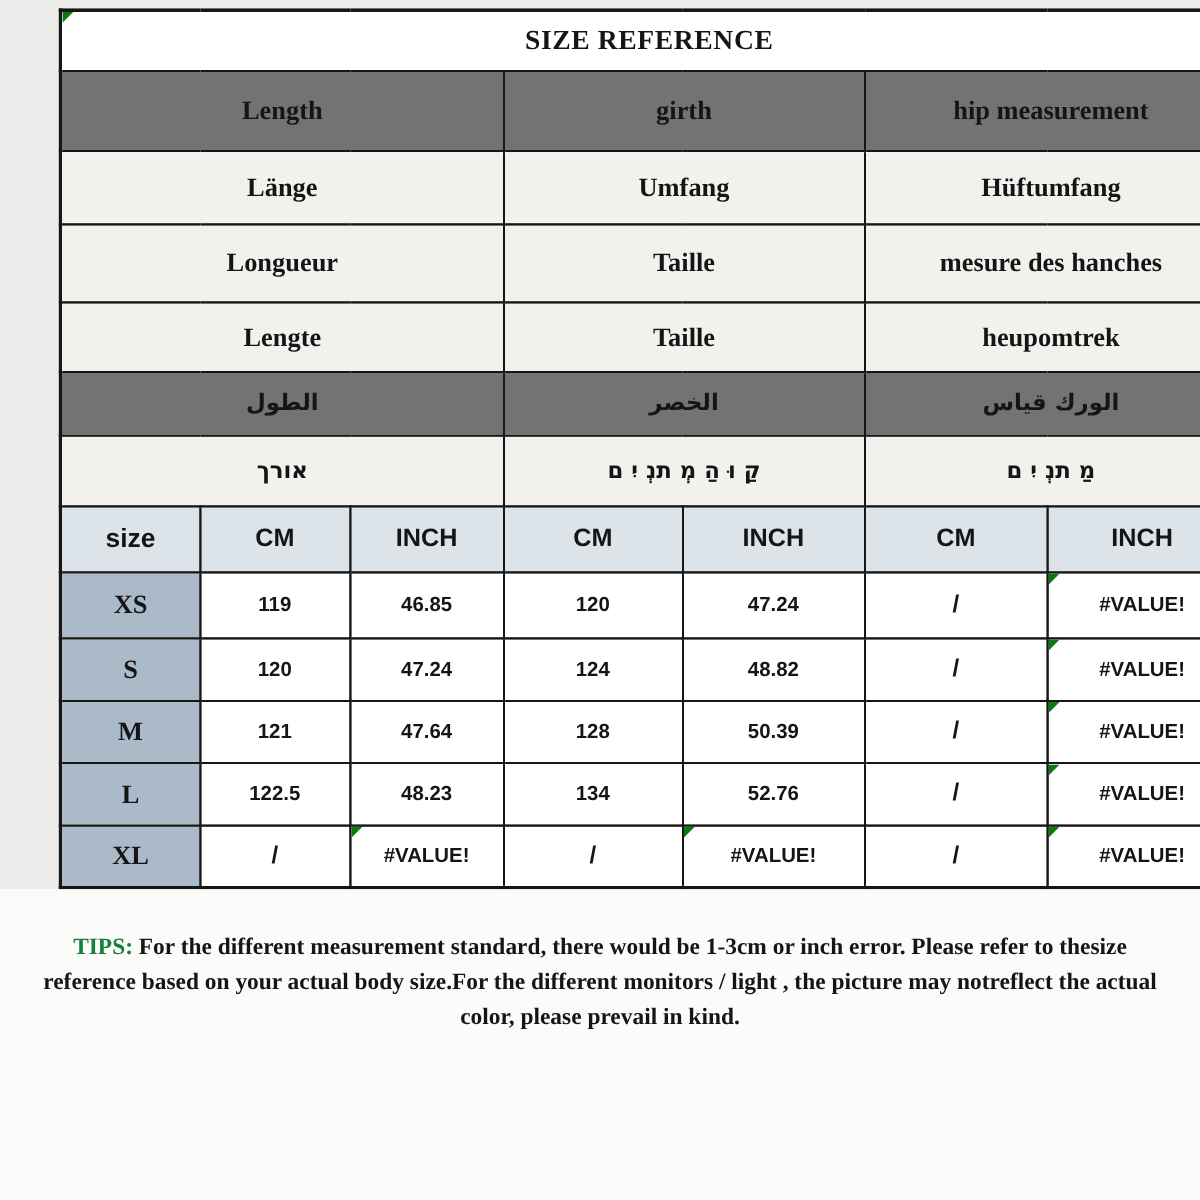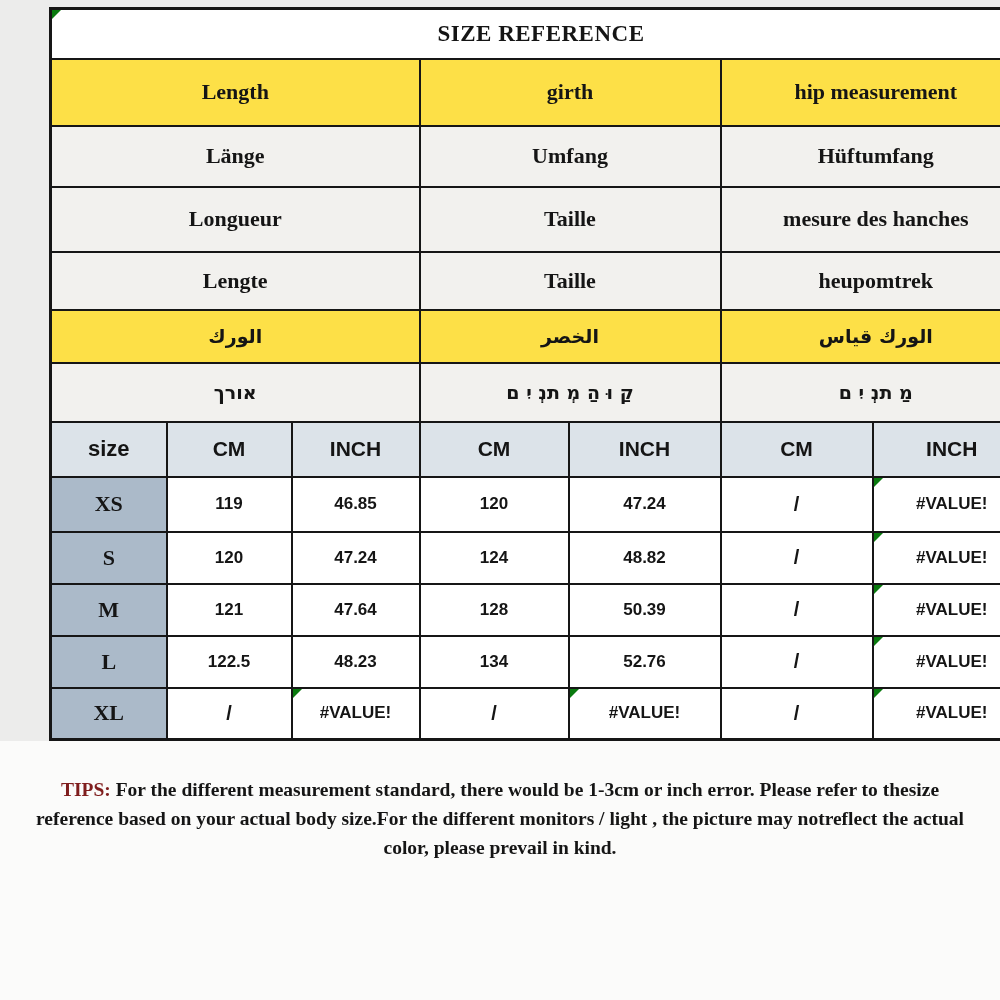--- a/index.html
+++ b/index.html
@@ -34,21 +34,21 @@
     position: relative;
   }
   
   .r-title { height: 50px; }
   .r-title td { background: #ffffff; font-weight: bold; font-size: 23px; letter-spacing: .5px; }
   
   .lg td { font-weight: bold; font-size: 22px; }
   .lr1 { height: 67px; } .lr2 { height: 61px; } .lr3 { height: 59px; }
   .lr4 { height: 65px; } .lr5 { height: 65px; } .lr6 { height: 58px; }
   .lr7 { height: 53px; } .lr8 { height: 59px; }
-  .row-gray  td { background: #fde047; }
+  .row-gray  td { background: #737373; }
   .row-light td { background: #f2f1ee; }
   .lr7 td, .lr8 td { font-family: "DejaVu Sans", sans-serif; font-size: 19px; }
   
   .shead { height: 55px; }
   .shead td { background: #dce3e9; font-family: "Liberation Sans", sans-serif; font-weight: bold; font-size: 21px; }
   .shead td.szcell { font-size: 22px; }
   
   .srow { height: 52px; border-radius: 19px; }
   .srow td { background: #ffffff; font-family: "Liberation Sans", sans-serif; font-weight: bold; font-size: 17px; }
   .srow td.lbl { background: #abbac9; font-family: "Liberation Serif", serif; font-size: 22px; }
@@ -64,21 +64,21 @@
   
   .tips {
     width: 1000px;
     padding: 34px 24px 0 24px;
     text-align: center;
     font-weight: bold;
     font-size: 19.5px;
     line-height: 29px;
     background: #fbfbfa;
   }
-  .tips .tips-label { color: #7f1d1d; }
+  .tips .tips-label { color: #15803d; }
 </style>
 </head>
 <body>
 
 <div class="outer">
   <table class="sheet">
     <colgroup>
       <col style="width:116px">
         <col style="width:125px">
         <col style="width:128px">
@@ -110,21 +110,21 @@
       <td colspan="3">Longueur</td>
       <td colspan="2">Taille</td>
       <td colspan="2">mesure des hanches</td>
     </tr>
     <tr class="lg lr6 row-light">
       <td colspan="3">Lengte</td>
       <td colspan="2">Taille</td>
       <td colspan="2">heupomtrek</td>
     </tr>
     <tr class="lg lr7 row-gray">
-      <td colspan="3" dir="rtl">الورك</td>
+      <td colspan="3" dir="rtl">الطول</td>
       <td colspan="2" dir="rtl">الخصر</td>
       <td colspan="2" dir="rtl">الورك قياس</td>
     </tr>
     <tr class="lg lr8 row-light">
       <td colspan="3" dir="rtl">אורך</td>
       <td colspan="2" dir="rtl">קַ וּ הַ מְ תנְ יִ ם</td>
       <td colspan="2" dir="rtl">מַ תנְ יִ ם</td>
     </tr>
 
     <tr class="shead">

